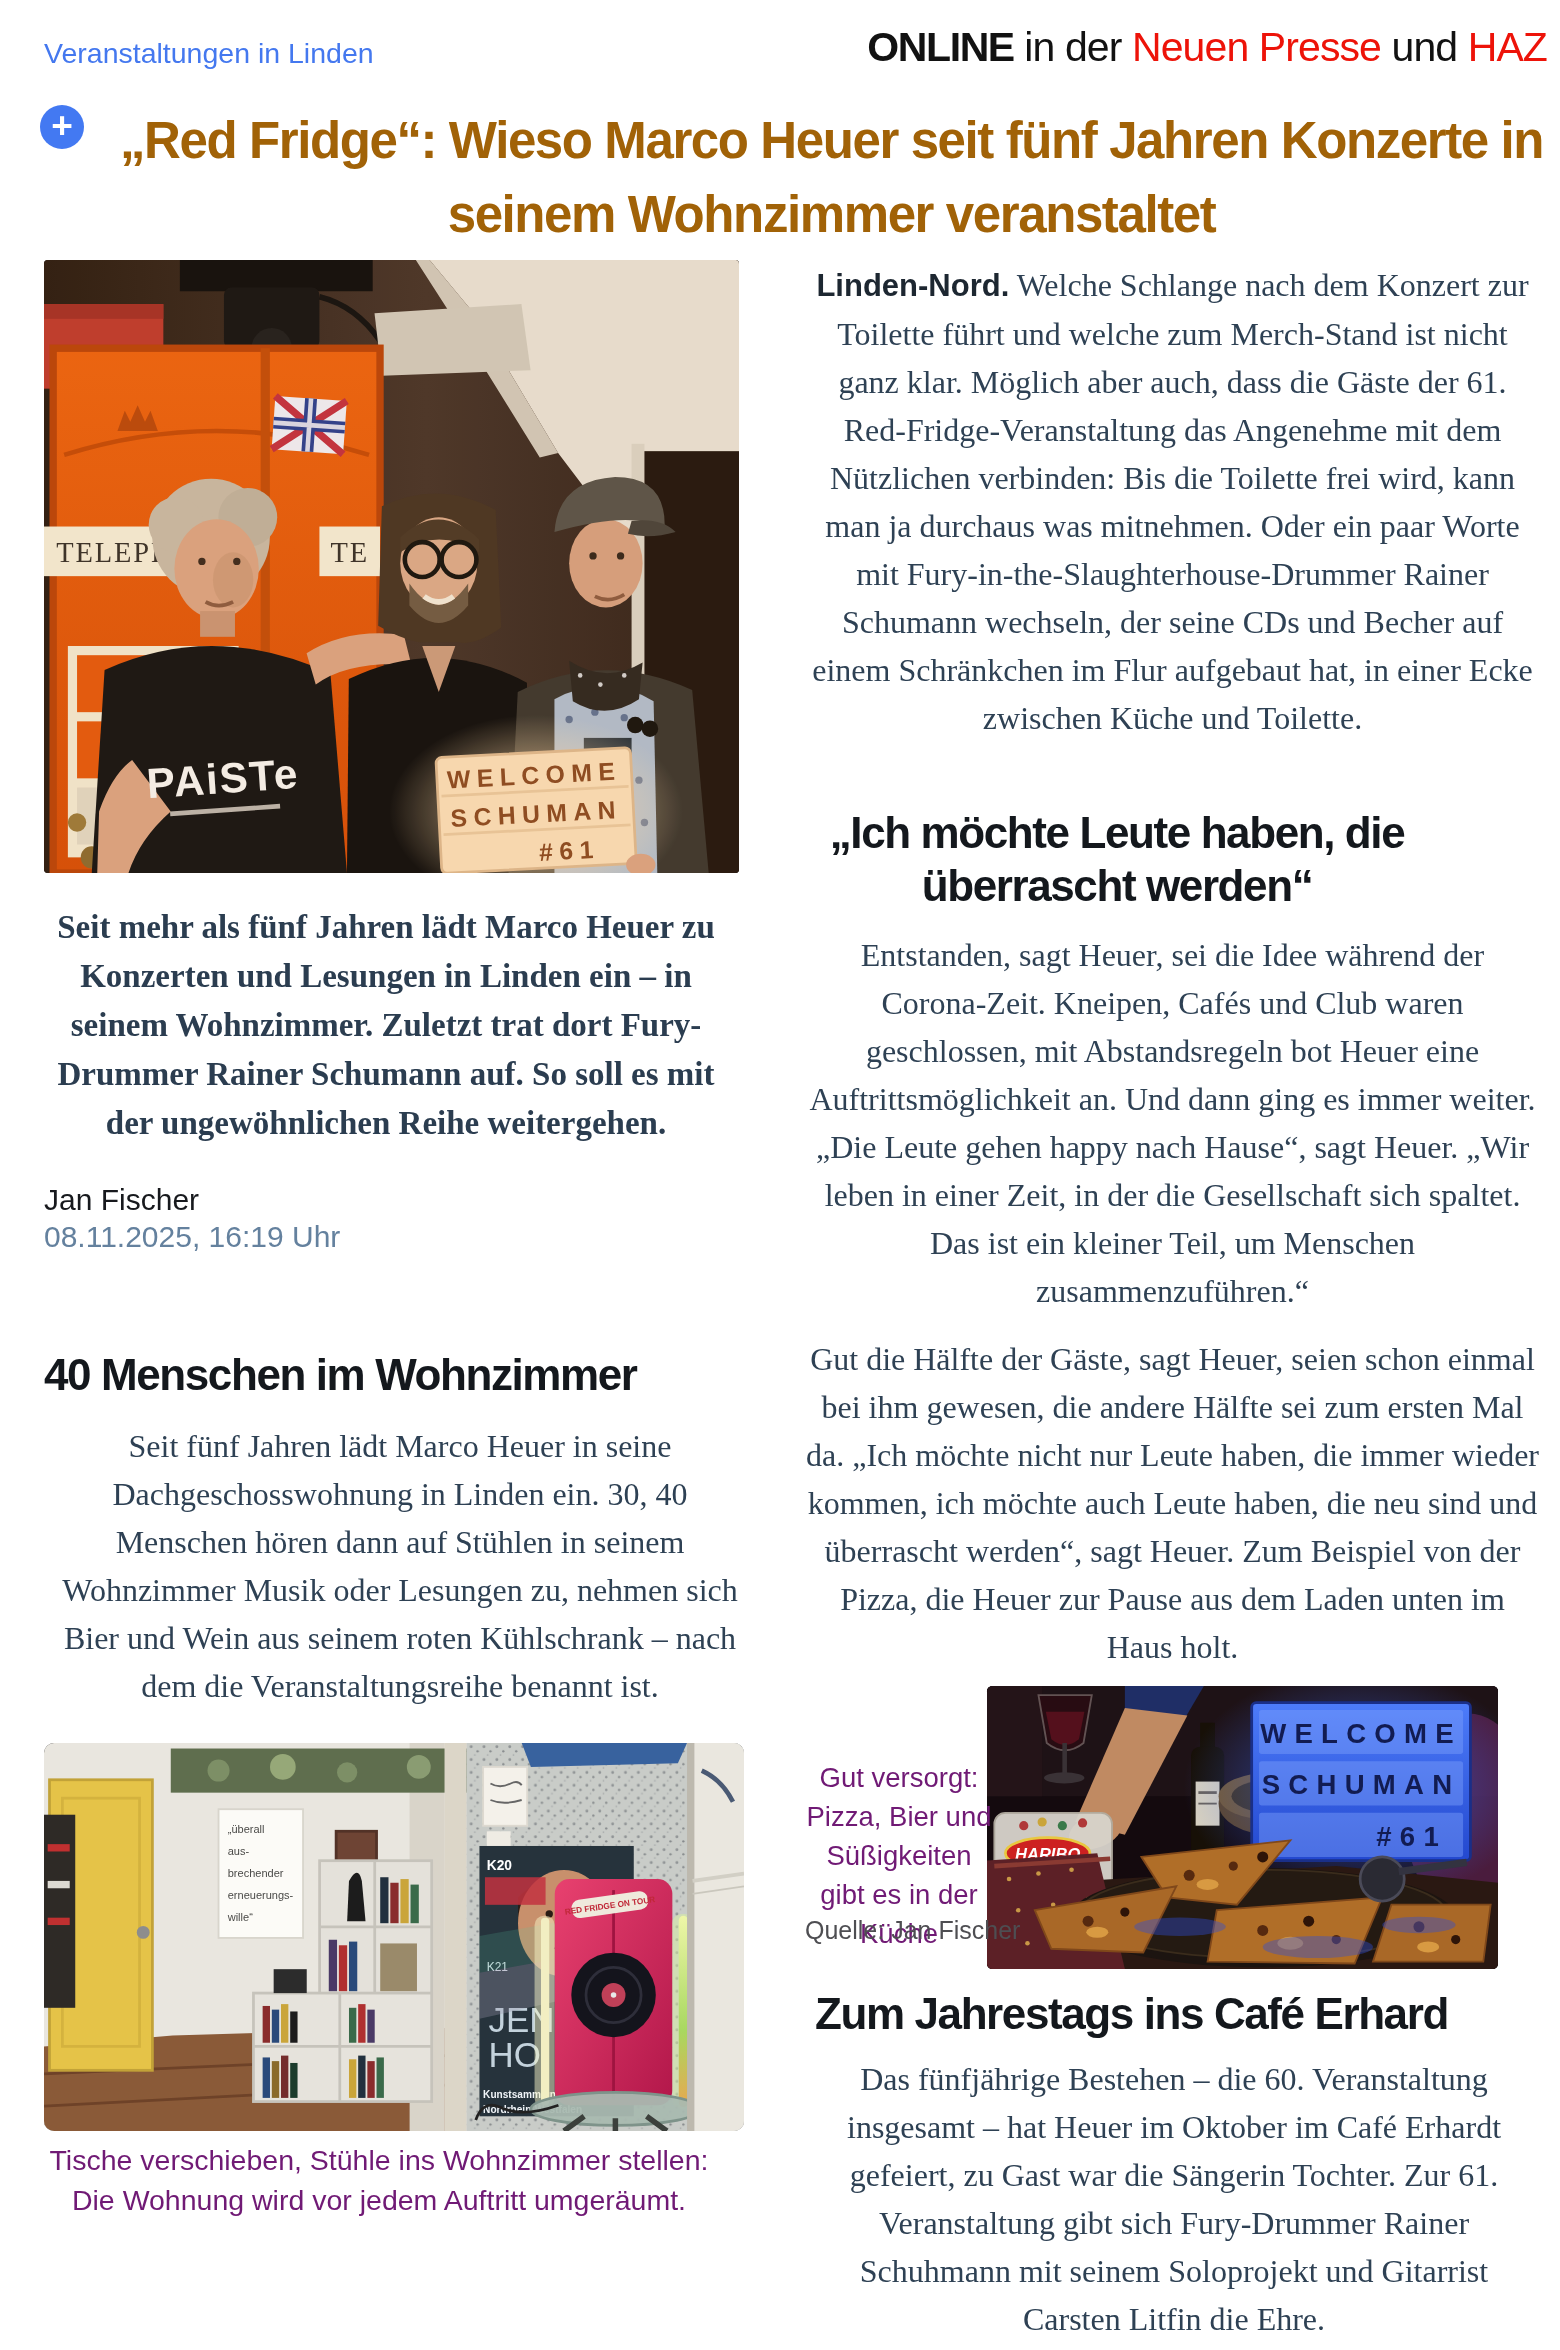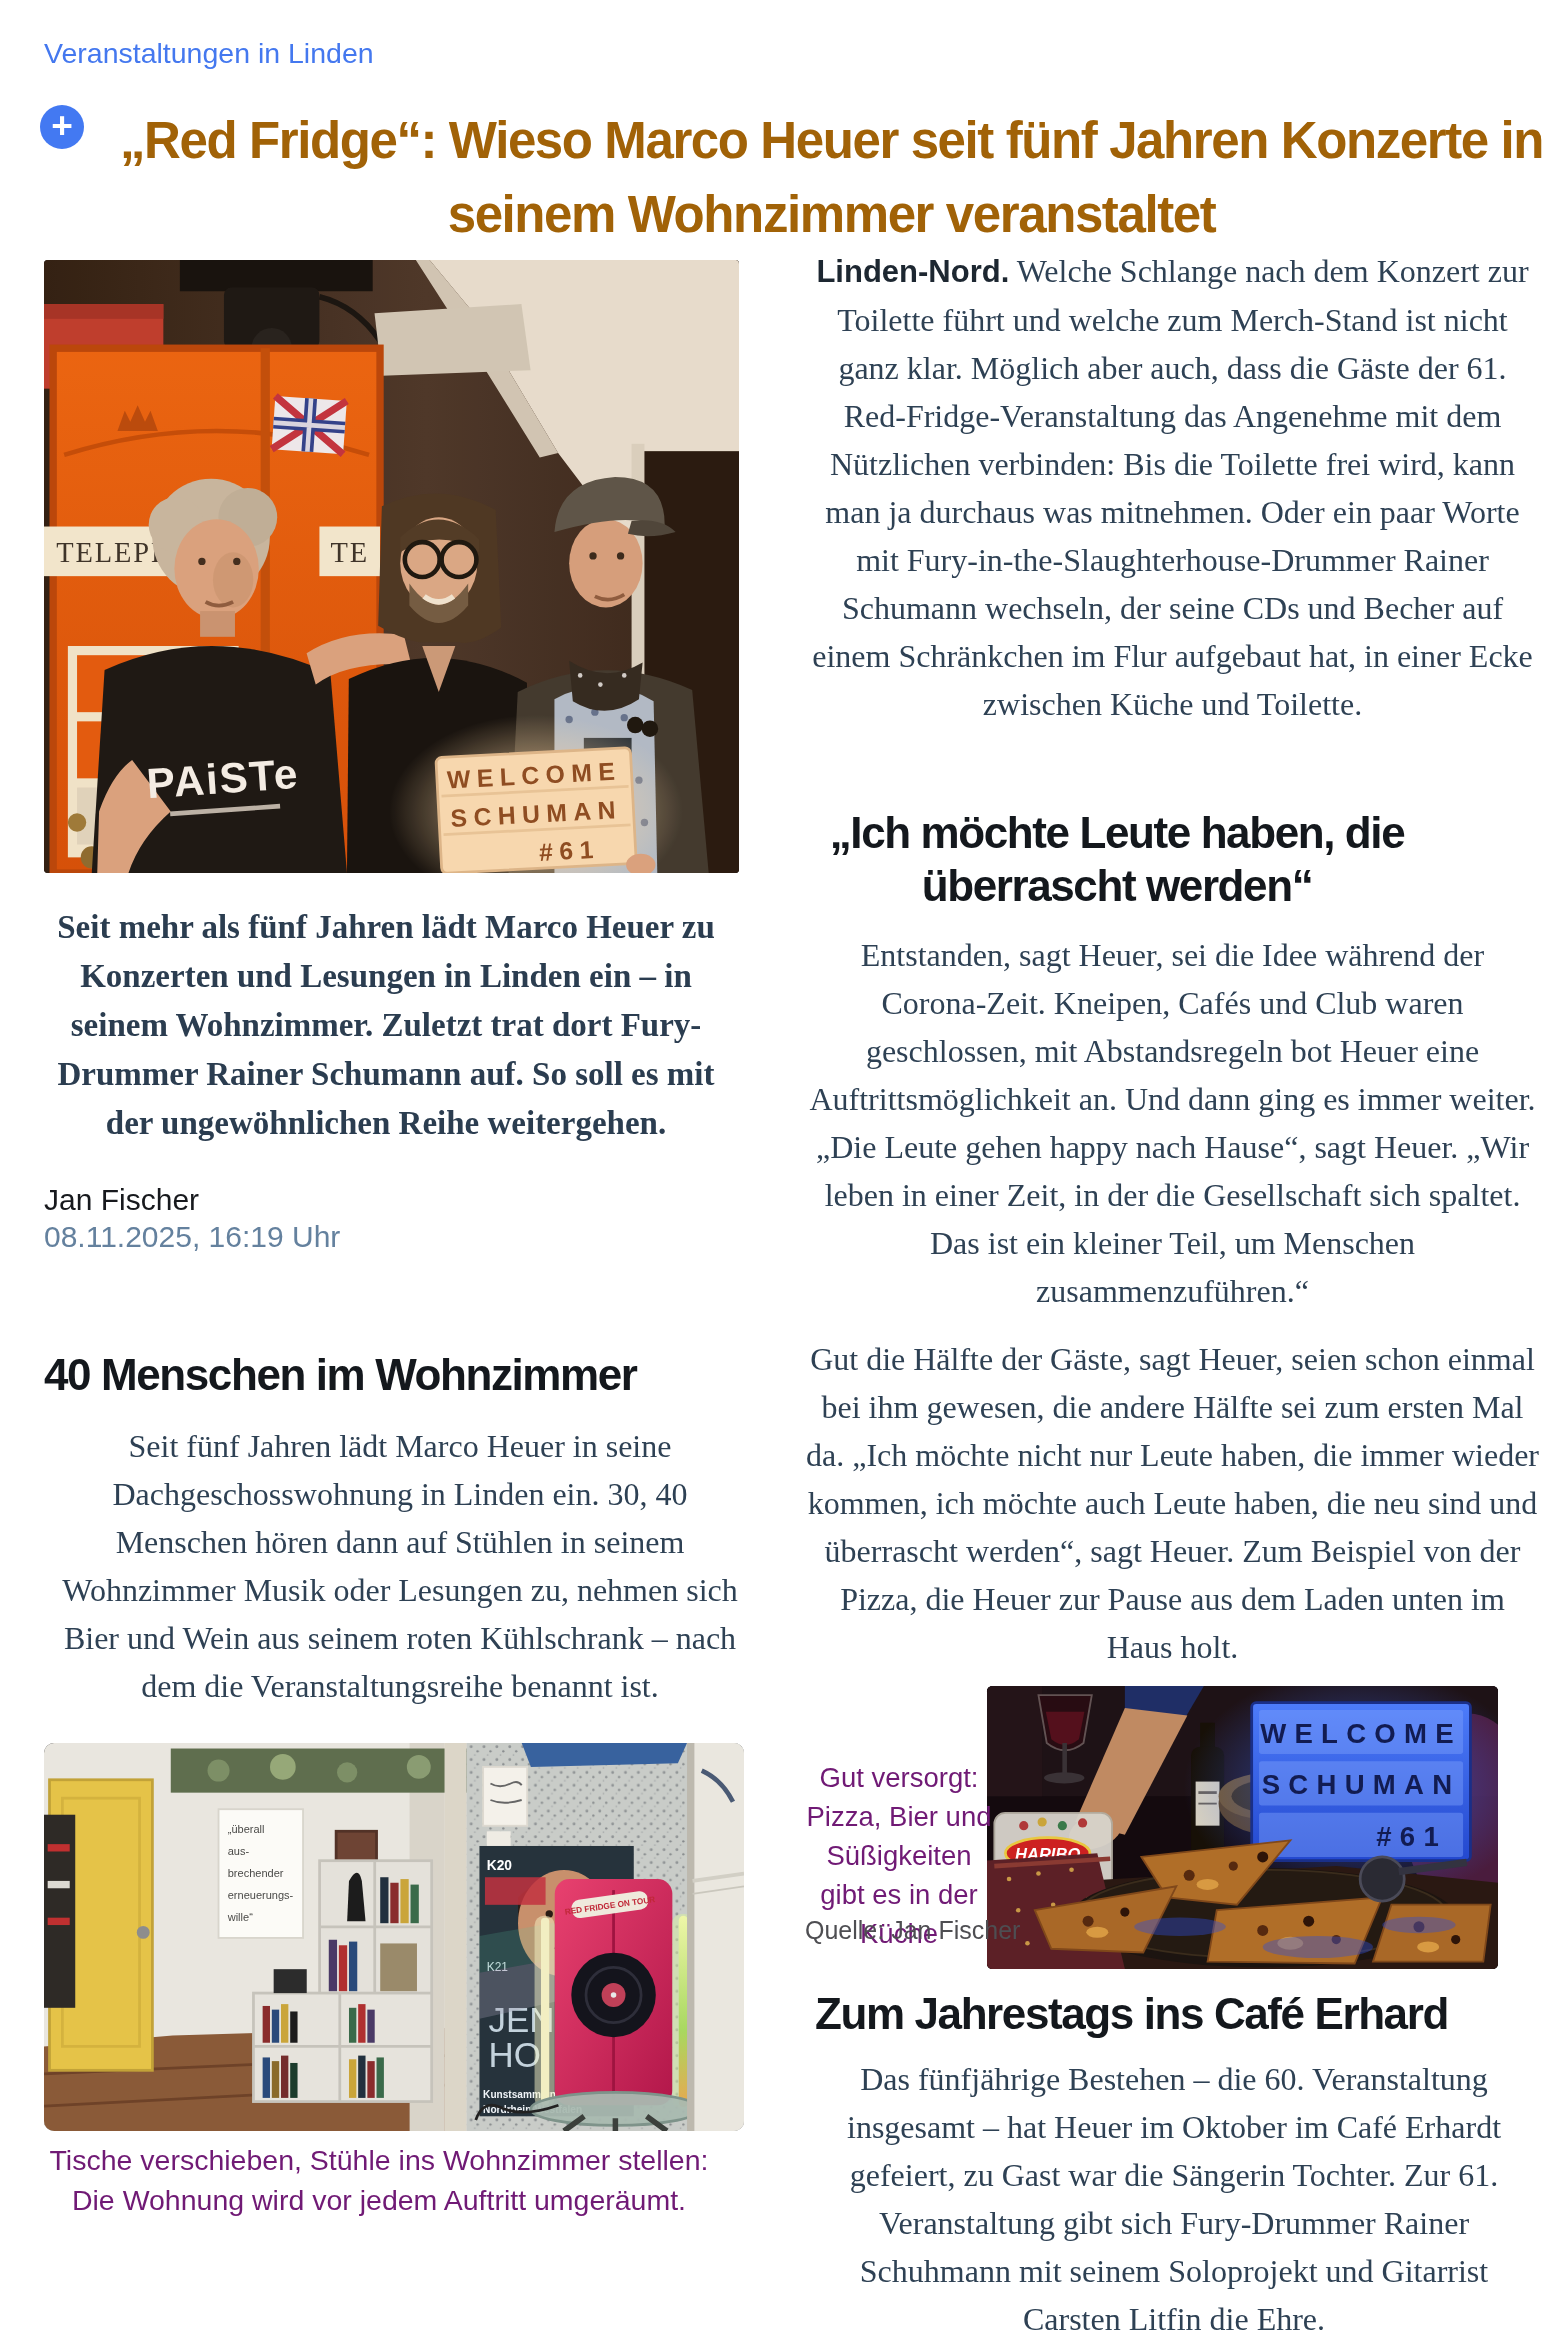--- a/index.html
+++ b/index.html
@@ -18,21 +18,21 @@
               font-weight:800;letter-spacing:-1.4px;color:#a16207;}
   .sec{margin:0;font-weight:800;letter-spacing:-1.4px;color:#14181D;}
   .h40{left:44px;top:1350px;font-size:44px;}
   .subh{left:805px;top:806px;width:624px;font-size:44px;line-height:53px;}
   .hcafe{left:815px;top:1989px;font-size:44px;}
   p.body{margin:0;font-size:32px;line-height:48px;color:#2E4154;}
   .lede{left:44px;top:903px;width:684px;margin:0;font-size:33px;line-height:49px;font-weight:bold;color:#2B3D50;}
   .author{left:44px;top:1183px;font-size:30px;color:#17191D;}
   .date{left:44px;top:1220px;font-size:30px;color:#64819E;}
   .pleft{left:44px;top:1422px;width:712px;}
-  .p1{left:805px;top:247px;width:735px;}
+  .p1{left:805px;top:261px;width:735px;}
   .p2{left:805px;top:931px;width:735px;}
   .p3{left:805px;top:1335px;width:735px;}
   .p4{left:816px;top:2055px;width:716px;}
   .leadin{font-family:"Liberation Sans",sans-serif;font-weight:bold;font-size:31px;color:#1D2731;}
   .cap{font-size:27.5px;line-height:39px;color:#701a75;}
   .cap2{left:44px;top:2140px;width:670px;font-size:28.5px;line-height:40px;}
   .cap3{left:805px;top:1758px;width:188px;}
   .source{left:805px;top:1916px;font-size:25px;color:#4E4E52;}
   figure{margin:0;padding:0;}
   .photo{overflow:hidden;background:#2a2a2a;}
@@ -43,20 +43,21 @@
   .svgtxt{font-family:"Liberation Sans",sans-serif;}
   .svgserif{font-family:"Liberation Serif",serif;}
 </style>
 </head>
 <body>
 
 <div class="page">
 
   <a class="abs topic-link">Veranstaltungen in Linden</a>
 
+  <div class="abs publish-note"><span class="pn-online">ONLINE</span><span> in der </span><span class="pn-red">Neuen Presse</span><span> und </span><span class="pn-red">HAZ</span></div>
 
   <div class="abs plus-icon">
     <span class="plus-glyph">+</span>
   </div>
 
   <h1 class="abs headline">„Red Fridge“: Wieso Marco Heuer seit fünf Jahren Konzerte in seinem Wohnzimmer veranstaltet</h1>
 
   <figure class="abs photo photo1">
     <svg viewBox="0 0 757 667" preserveAspectRatio="none">
       <defs>

